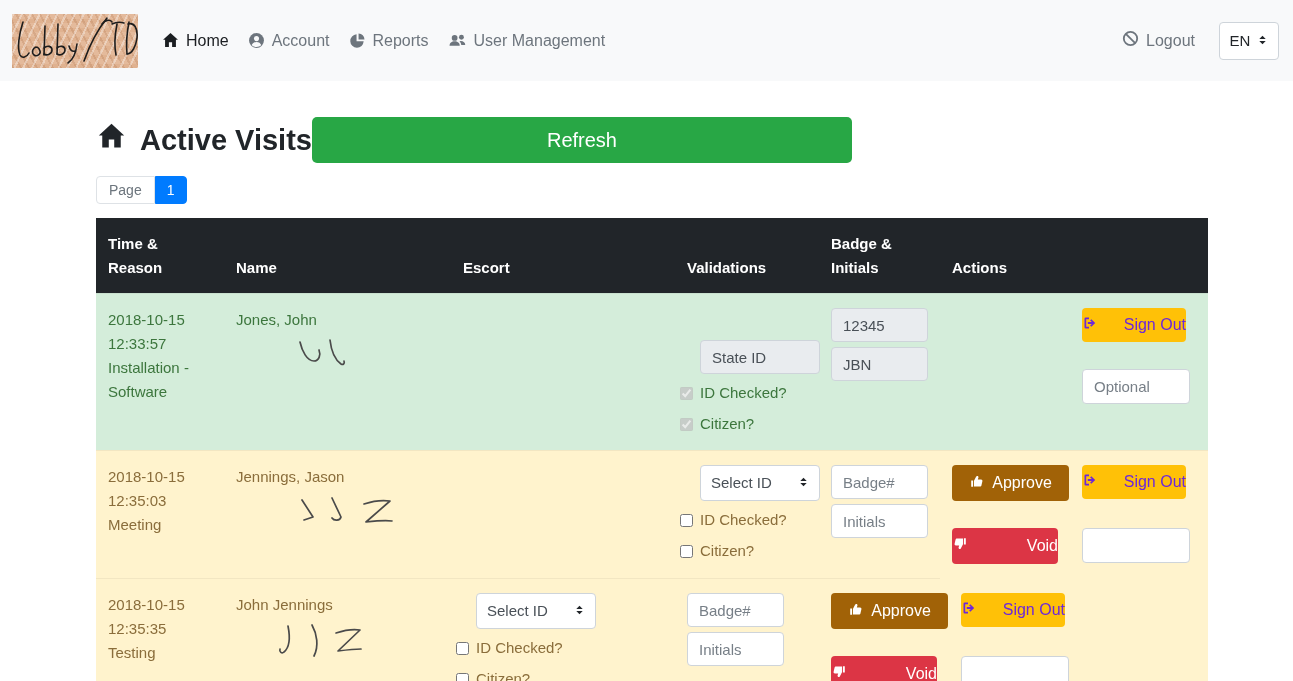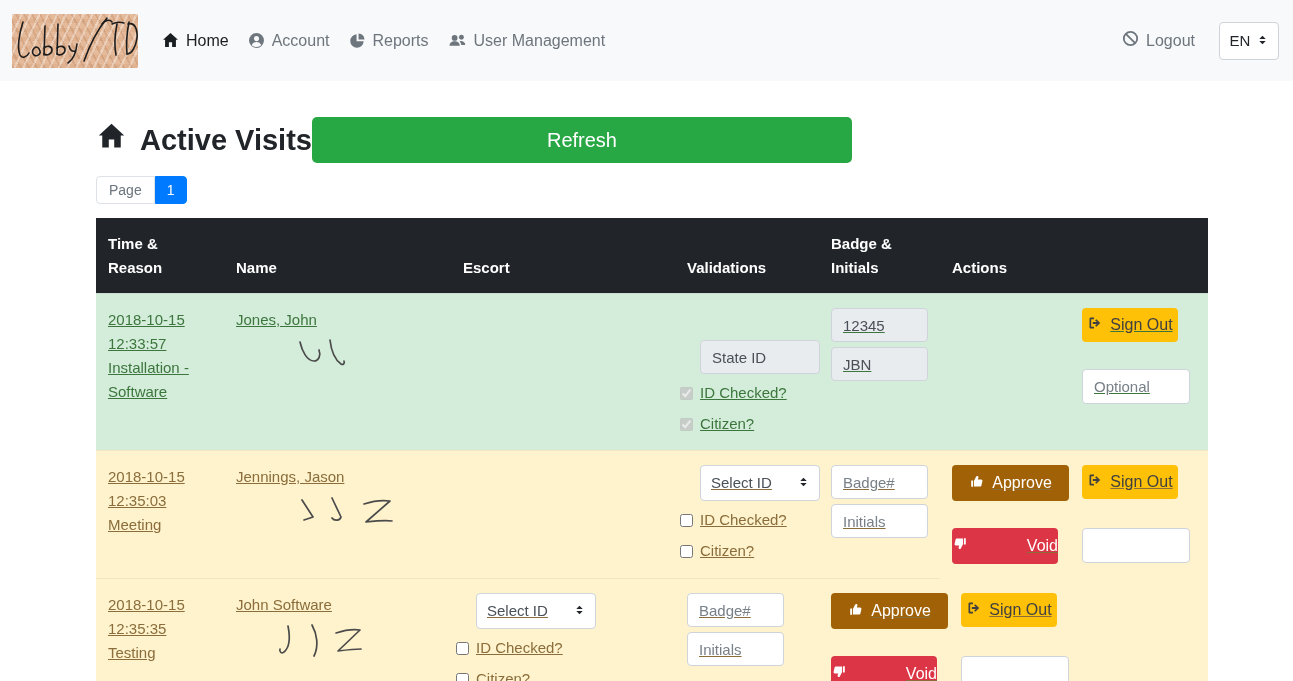--- a/index.html
+++ b/index.html
@@ -37,21 +37,21 @@
                 color:#6c757d; }
   .page-current { padding:5px 11px; background:#007bff; border:1px solid #007bff; border-radius:0 4px 4px 0;
                   color:#fff; cursor:pointer; }
 
   
   .table { margin-top:14px; width:1112px; }
   .trow { display:grid; grid-template-columns:128px 227px 224px 144px 121px 268px; }
   .thead { background:#212529; color:#fff; min-height:75px; align-items:end; }
   .thead .cell { font-size:15px; font-weight:700; line-height:24px; padding:10px 12px 13px 12px; }
   .body-row { min-height:125px; font-size:15px; }
-  .body-row .cell { padding:14px 12px; border-top:1px solid rgba(0,0,0,.05); line-height:24px;text-decoration:underline; }
+  .body-row .cell { padding:14px 12px; border-top:1px solid rgba(0,0,0,.05); line-height:24px; }
   .row-approved { background:#d4edda; color:#3c763d; }
   .row-pending  { background:#fff3cd; color:#8a6d3b; }
 
   .sig { display:block; margin-top:4px; }
   .sig path { fill:none; stroke:#4a4a4a; stroke-width:1.7; stroke-linecap:round; stroke-linejoin:round; }
 
   .input { font-family:inherit; font-size:15px; border:1px solid #ced4da; border-radius:4px;
            background:#fff; color:#495057; padding:5px 11px; outline:none; }
   .input::placeholder { color:#777f87; }
   .input.static { background:#e9ecef; }
@@ -64,21 +64,21 @@
                display:flex; align-items:center; justify-content:space-between; padding:0 10px;
                color:#495057; cursor:pointer; }
   .check-line { display:flex; align-items:center; margin-left:-7px; margin-top:7px; cursor:pointer; }
   .check-line input { margin-right:7px; width:13px; height:13px; }
   .checks-offset { margin-top:6px; }
 
   .actions-grid { display:grid; grid-template-columns:108px 108px; column-gap:22px; row-gap:27px;
                   align-items:start; }
   .btn { font-family:inherit; font-size:16px; border:none; border-radius:4px; cursor:pointer;
          display:inline-flex; align-items:center; justify-content:center; gap:7px; }
-  .btn-signout { width:96px; height:34px; background:#ffc107; color:#404040; }
+  .btn-signout { width:104px; height:34px; background:#ffc107; color:#6d28d9;justify-content:space-between; }
   .btn-approve { width:117px; height:36px; background:#a16207; color:#fff;justify-content:center; }
   .btn-void    { width:106px; height:36px; background:#dc3545; color:#fff;justify-content:space-between; }
   .cell-empty { }
 </style>
 </head>
 <body>
 
 <div class="navbar">
   <div class="logo" title="">
     <svg viewBox="0 0 126 54">
@@ -313,21 +313,21 @@
       </div>
     </div>
 
     <div class="trow body-row row-pending">
       <div class="cell">
         <div>2018-10-15</div>
         <div>12:35:35</div>
         <div>Testing</div>
       </div>
       <div class="cell">
-        <div>John Software</div>
+        <div>John Jennings</div>
         <svg class="sig" width="110" height="52" viewBox="0 0 110 52" style="margin-left:38px">
           <path d="M14 5c2 10 2 21-4 26-2 2-5 0-4-3"></path>
           <path d="M38 4c5 9 7 21 2 31"></path>
           <path d="M62 12c9-3 18-4 24-3L64 30c8-1 16-2 23-2"></path>
         </svg>
       </div>
       <div class="cell">
         <div class="selectbox" style="margin-left:13px">
           <span>Select ID</span>
           <span>

